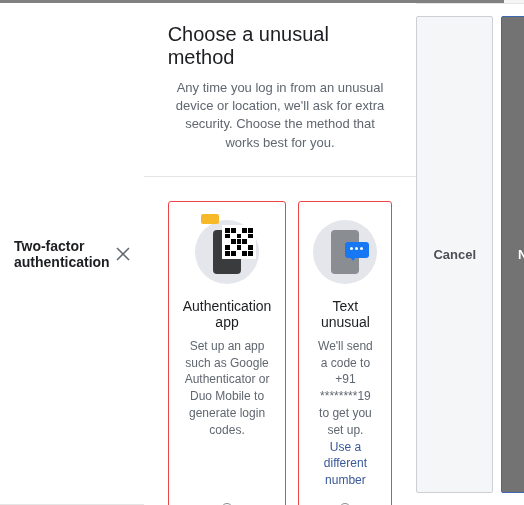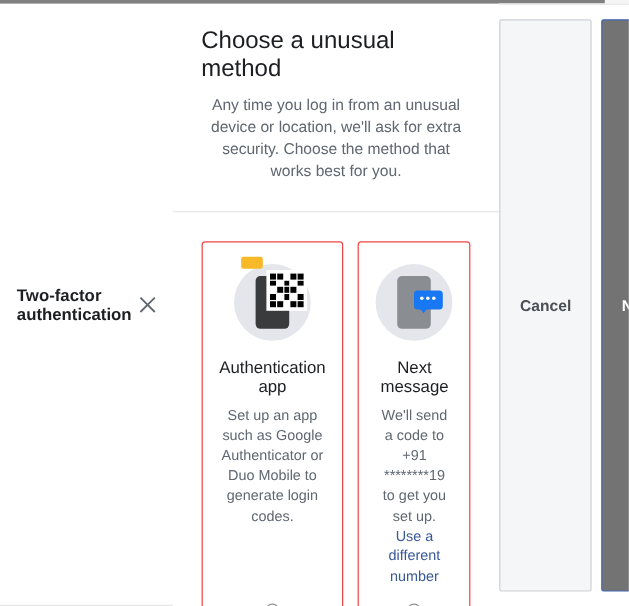--- a/index.html
+++ b/index.html
@@ -278,21 +278,21 @@
           <div class="phone-shape" style="background:#8a8d91;">
             <div class="bubble">
                 <div class="bubble-dots">
                   <i></i>
                   <i></i>
                   <i></i>
                 </div>
               </div>
           </div>
         </div>
-        <div class="card-title">Next message</div>
+        <div class="card-title">Text unusual</div>
         <div class="card-desc">
           <span>We'll send a code to +91 ********19 to get you set up.</span><br>
           <span class="card-link">Use a different number</span>
         </div>
         <div class="radio"></div>
       </div>
 
     </div>
   </div>
 

